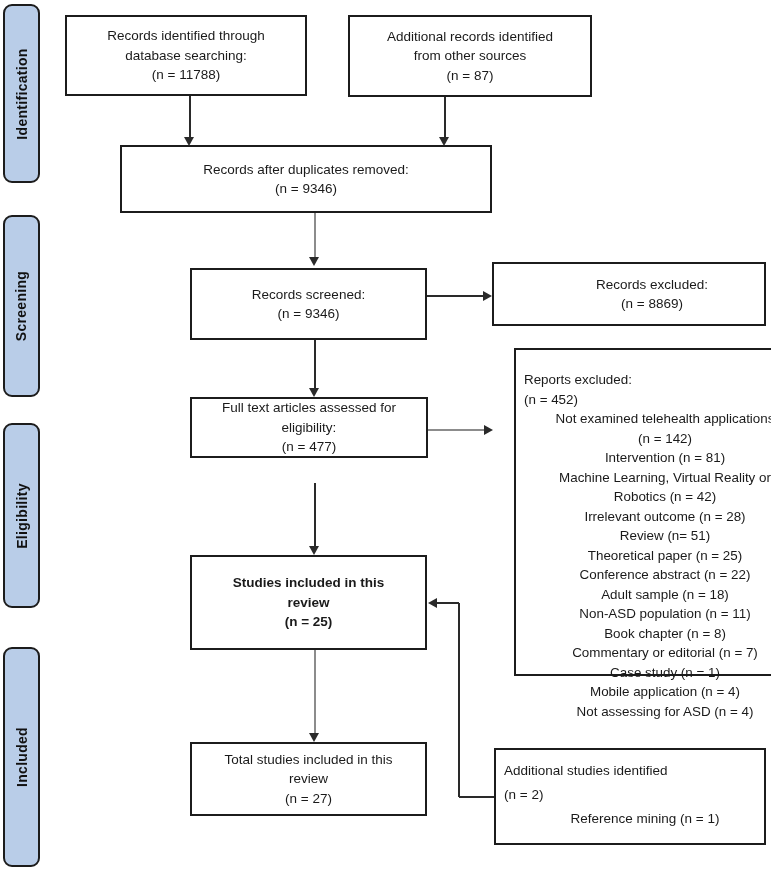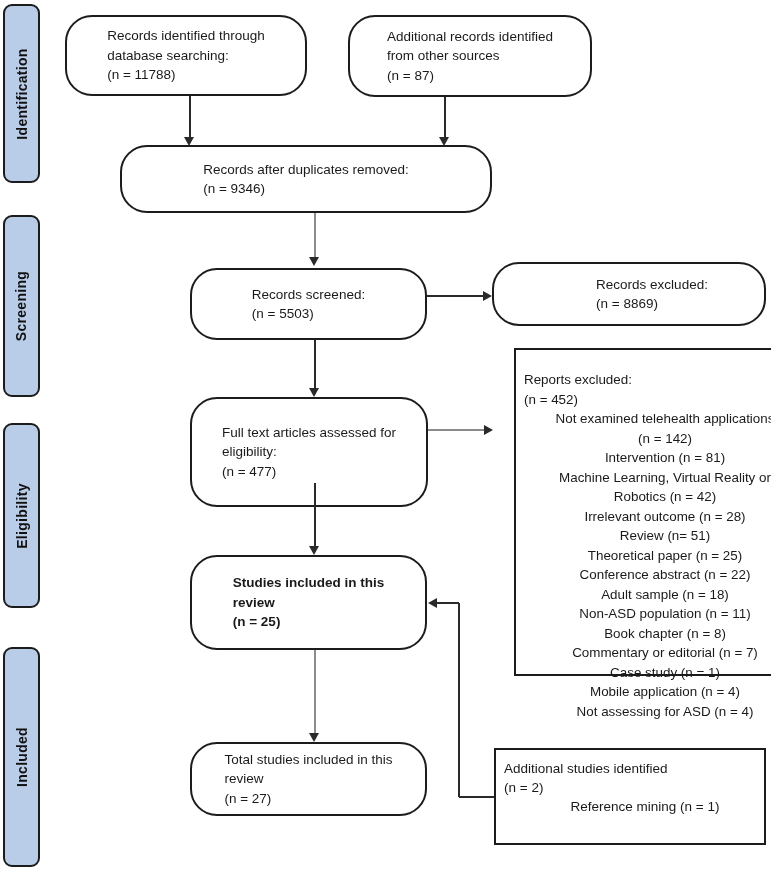--- a/index.html
+++ b/index.html
@@ -38,33 +38,33 @@
   
   .fbox{
     position:absolute;
     background:#ffffff;
     border:2px solid var(--box_border);
     font-size:13.5px;
     line-height:19.5px;
   }
   .fbox.center{
     display:flex;align-items:center;justify-content:center;
+    text-align:center;
     white-space:pre-line;
-    border-radius:27px;
   }
   .b1{left:65px;top:15px;width:242px;height:81px;}
   .b2{left:348px;top:15px;width:244px;height:82px;}
   .b3{left:120px;top:145px;width:372px;height:68px;}
   .b4{left:190px;top:268px;width:237px;height:72px;}
   .b5{left:492px;top:262px;width:274px;height:64px;padding-left:46px;}
-  .b6{left:190px;top:397px;width:238px;height:110px;}
+  .b6{left:190px;top:397px;width:238px;height:61px;}
   .b7{left:494px;top:348px;width:272px;height:328px;padding:20px 4px 4px 8px;font-size:13.4px;line-height:19.5px;margin-left:20px;}
   .b8{left:190px;top:555px;width:237px;height:95px;font-weight:bold;}
   .b9{left:190px;top:742px;width:237px;height:74px;}
-  .b10{left:494px;top:748px;width:272px;height:97px;padding:9px 4px 4px 8px;line-height:19px;}
+  .b10{left:494px;top:748px;width:272px;height:97px;padding:9px 4px 4px 8px;line-height:24px;}
 
   .list-title{white-space:pre-line;}
   .reason-item{margin-left:26px;text-align:center;}
 
   
   .shaft-v{position:absolute;width:1.6px;background:var(--arrow_dark);}
   .shaft-h{position:absolute;height:1.6px;background:var(--arrow_dark);}
   .gray{background:var(--arrow_gray);}
   .ah{position:absolute;width:0;height:0;}
   .ah-down{border-left:5.5px solid transparent;border-right:5.5px solid transparent;border-top:9px solid var(--arrow_dark);}
@@ -91,21 +91,21 @@
 
   <div class="fbox center b1">Records identified through
 database searching:
 (n = 11788)</div>
   <div class="fbox center b2">Additional records identified
 from other sources
 (n = 87)</div>
   <div class="fbox center b3">Records after duplicates removed:
 (n = 9346)</div>
   <div class="fbox center b4">Records screened:
-(n = 5503)</div>
+(n = 9346)</div>
   <div class="fbox center b5">Records excluded:
 (n = 8869)</div>
   <div class="fbox center b6">Full text articles assessed for
 eligibility:
 (n = 477)</div>
 
   <div class="fbox b7">
     <div class="list-title">Reports excluded:
 (n = 452)</div>
     <div>

